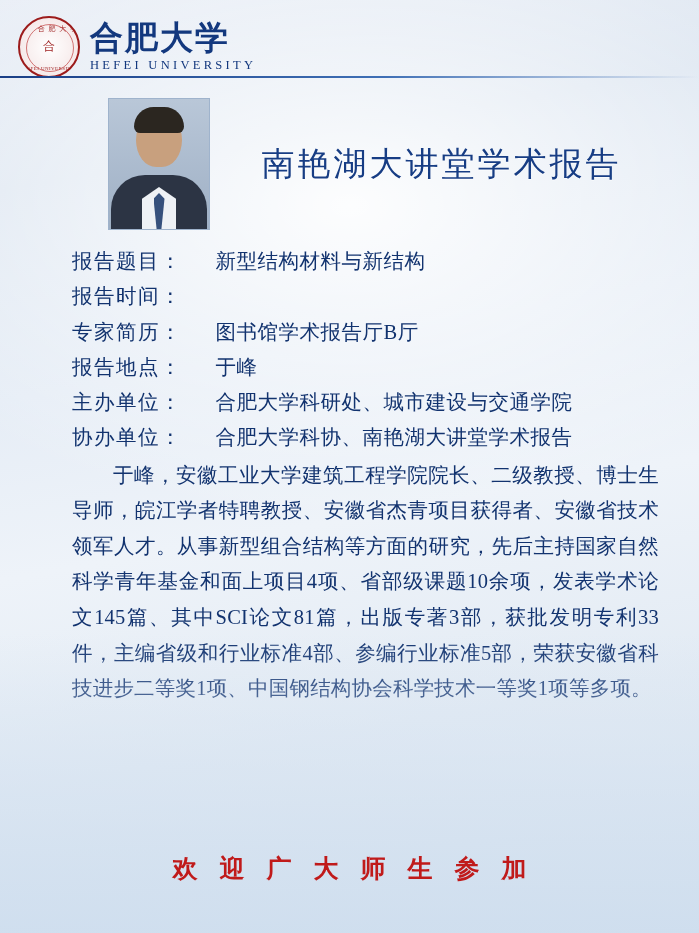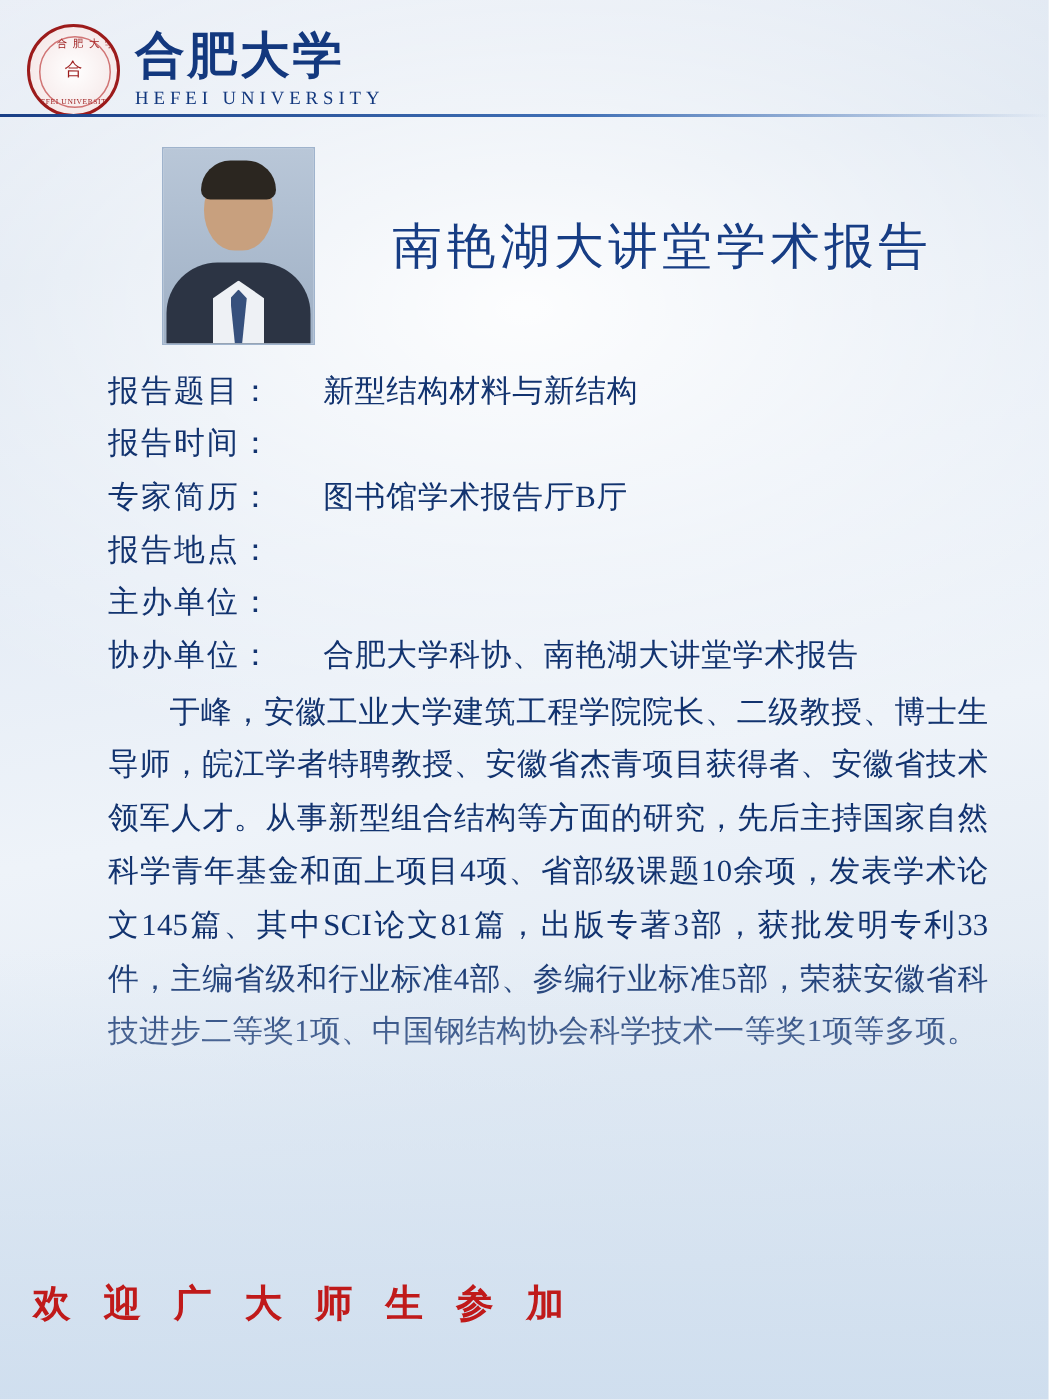--- a/index.html
+++ b/index.html
@@ -234,20 +234,21 @@
     text-align: justify;
     text-indent: 2em;
     letter-spacing: .2px;
   }
 
   
   .footer {
     position: absolute;
     left: 0; right: 0;
     bottom: 48px;
+    text-align: center;
     color: #c01a1a;
     font-size: 25px;
     font-weight: bold;
     letter-spacing: 22px;
     text-indent: 22px;
     font-family: "Liberation Serif", "DejaVu Serif", serif;
   }
 </style>
 </head>
 <body>
@@ -292,24 +293,26 @@
       <span class="info-colon">：</span>
     </div>
     <div class="info-row">
       <span class="info-label">专家简历</span>
       <span class="info-colon">：</span>
       <span class="info-value">图书馆学术报告厅B厅</span>
     </div>
     <div class="info-row">
       <span class="info-label">报告地点</span>
       <span class="info-colon">：</span>
+      <span class="info-value">于峰</span>
     </div>
     <div class="info-row">
       <span class="info-label">主办单位</span>
       <span class="info-colon">：</span>
+      <span class="info-value">合肥大学科研处、城市建设与交通学院</span>
     </div>
     <div class="info-row">
       <span class="info-label">协办单位</span>
       <span class="info-colon">：</span>
       <span class="info-value">合肥大学科协、南艳湖大讲堂学术报告</span>
     </div>
   </div>
 
   <div class="bio">于峰，安徽工业大学建筑工程学院院长、二级教授、博士生导师，皖江学者特聘教授、安徽省杰青项目获得者、安徽省技术领军人才。从事新型组合结构等方面的研究，先后主持国家自然科学青年基金和面上项目4项、省部级课题10余项，发表学术论文145篇、其中SCI论文81篇，出版专著3部，获批发明专利33件，主编省级和行业标准4部、参编行业标准5部，荣获安徽省科技进步二等奖1项、中国钢结构协会科学技术一等奖1项等多项。</div>
 

